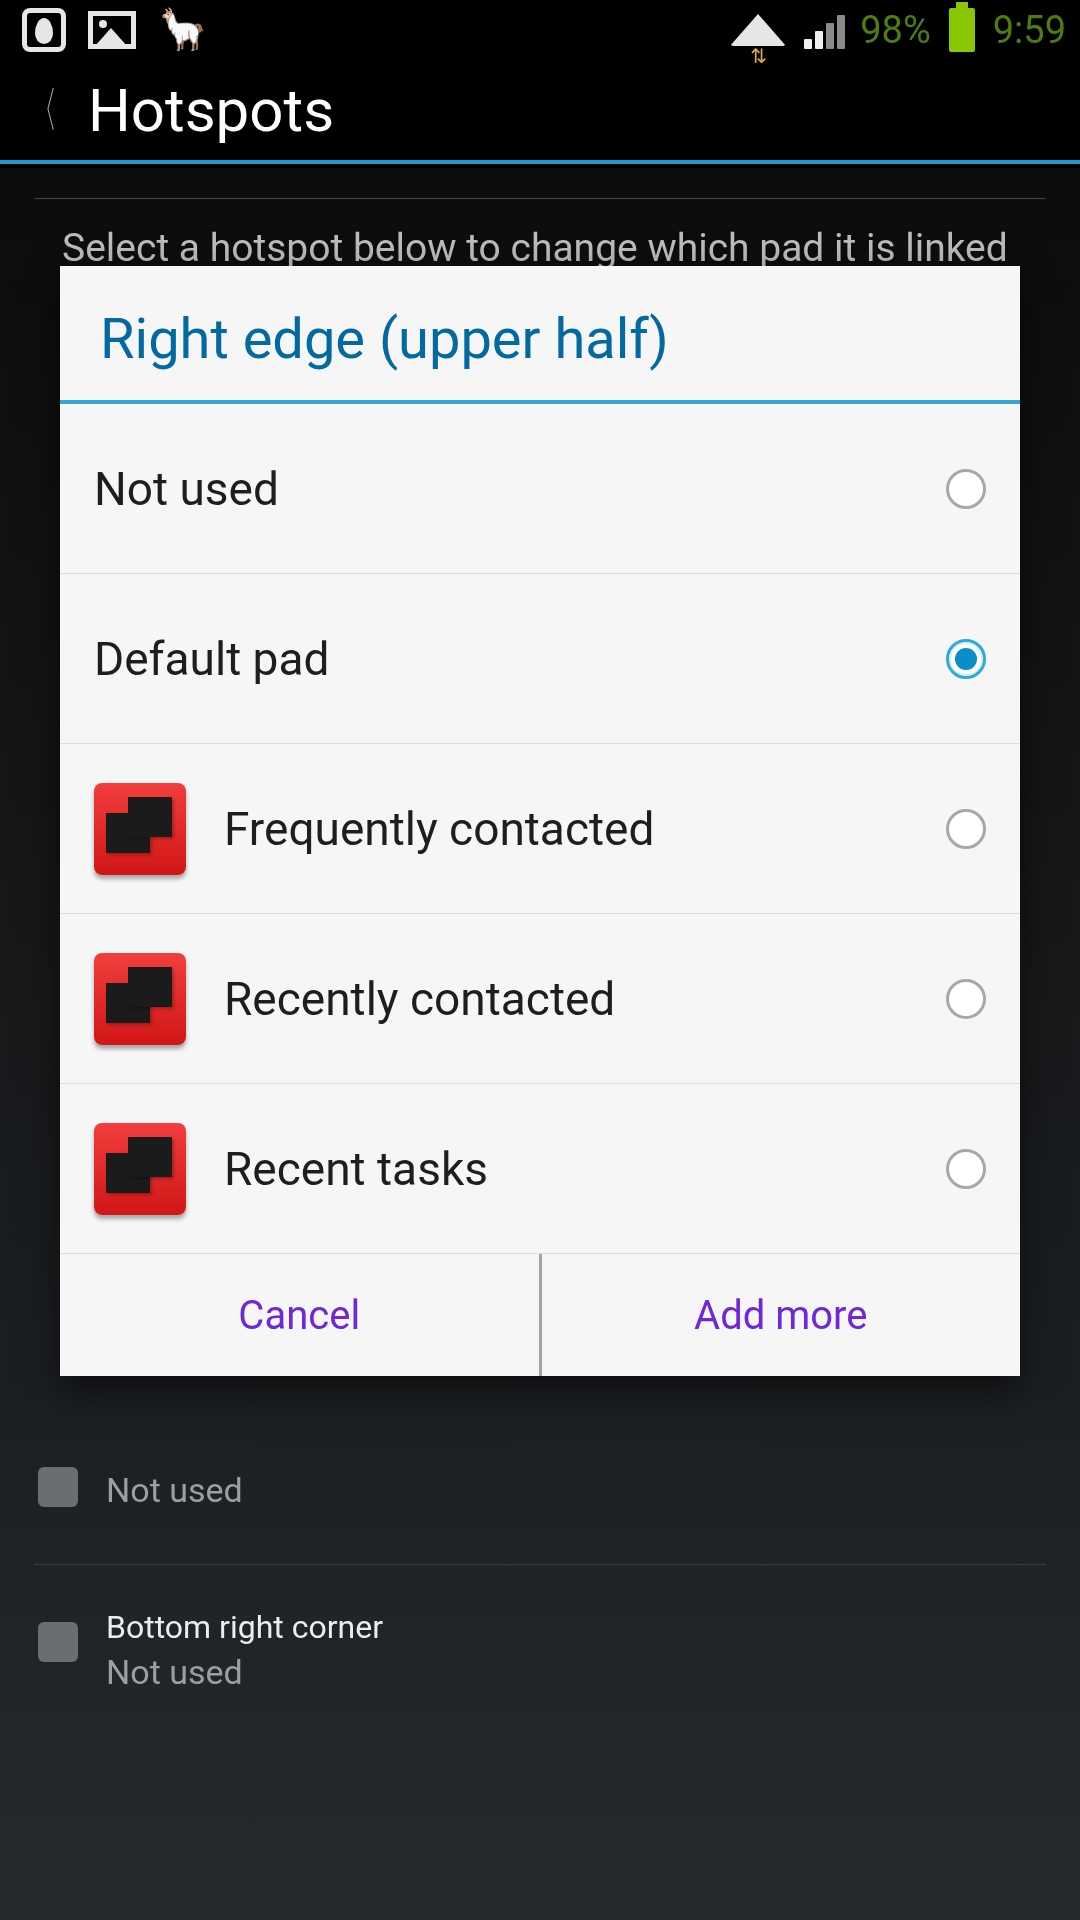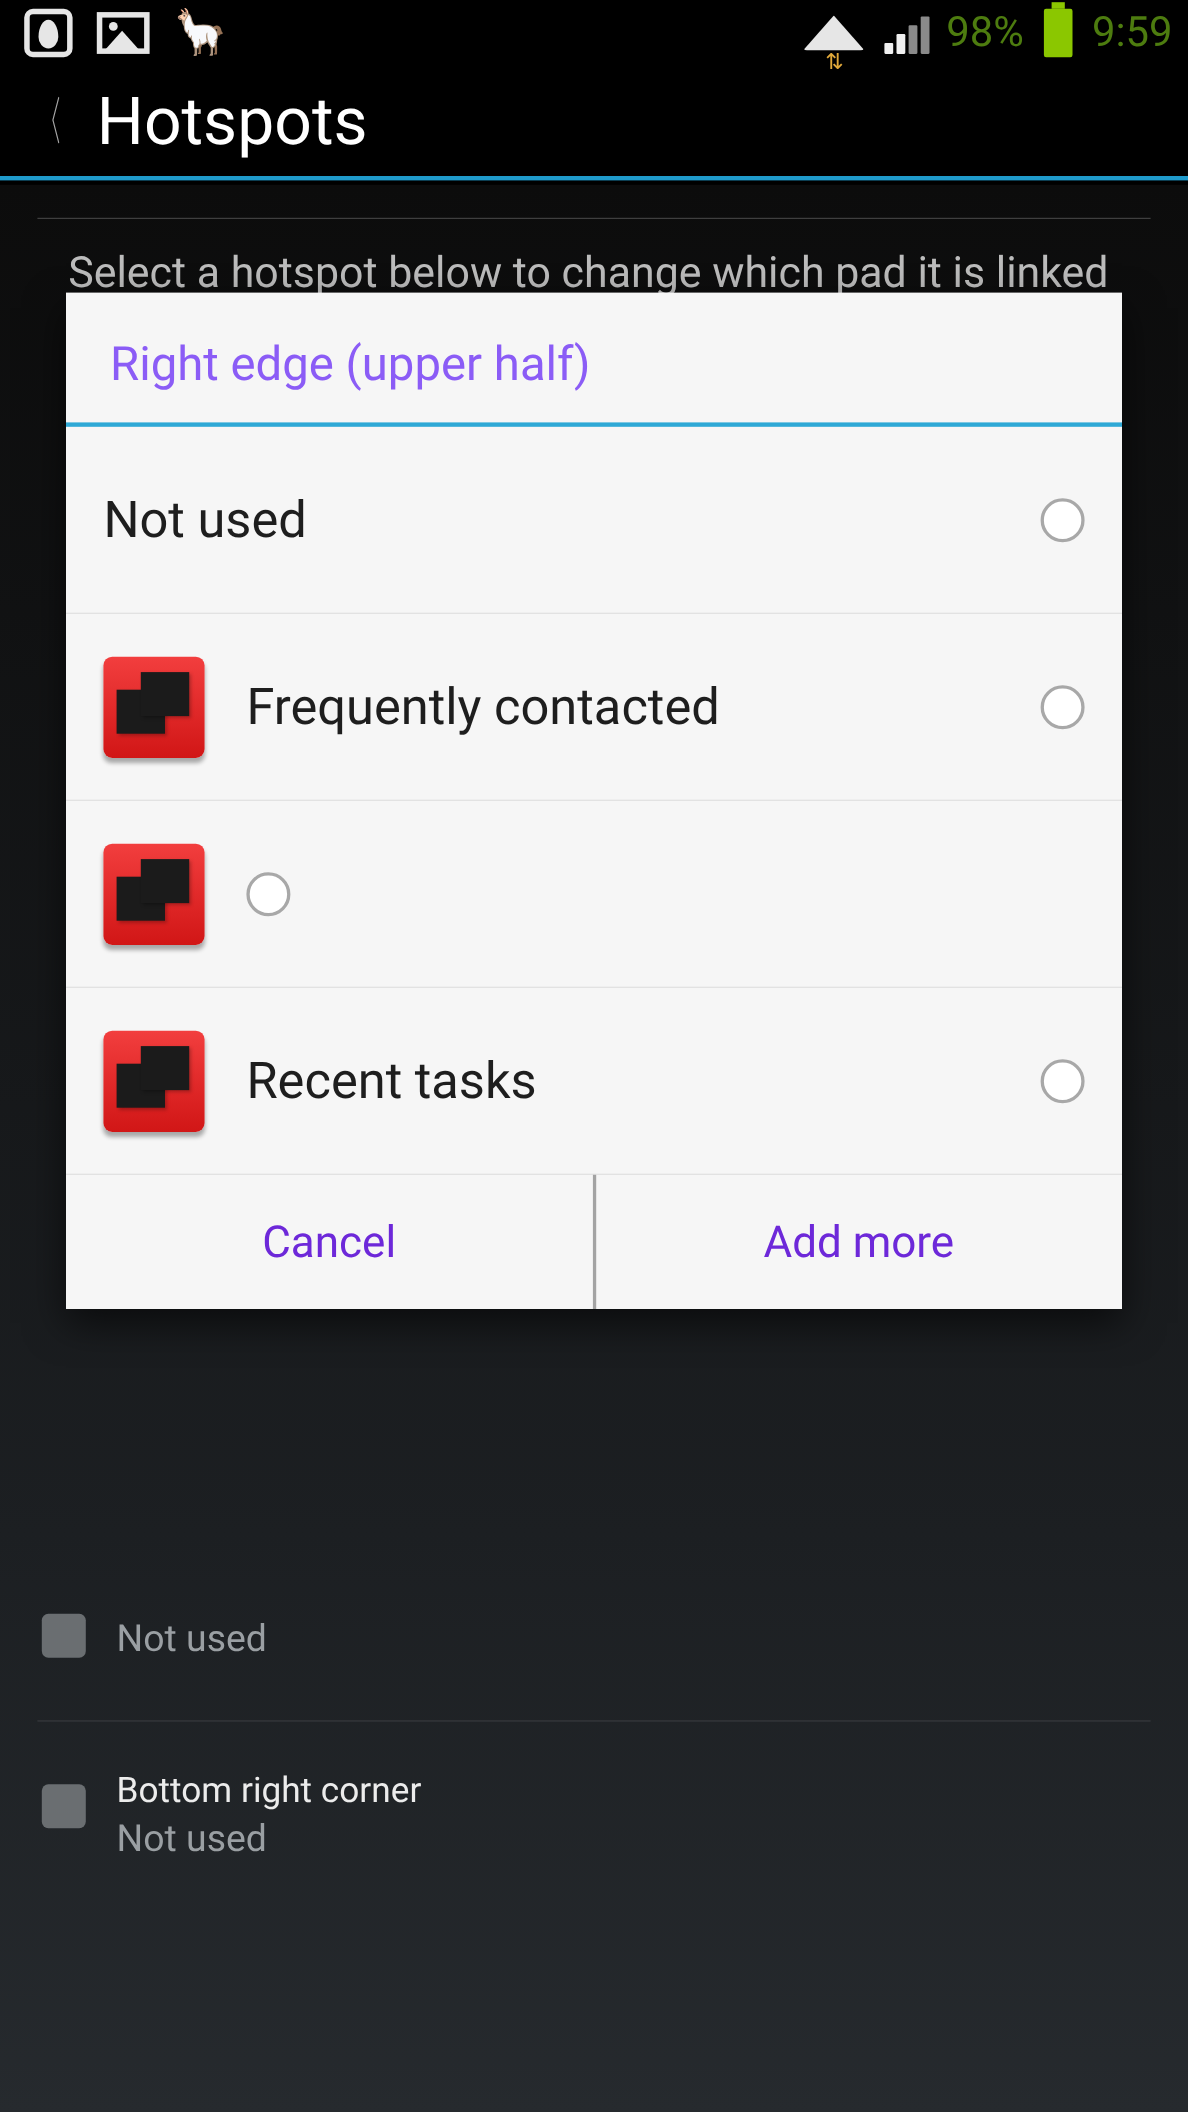--- a/index.html
+++ b/index.html
@@ -120,22 +120,22 @@
   .scrim {
     position: absolute; inset:0;
   }
   .dialog {
     position:absolute; left:60px; right:60px; top:266px;
     background:#f6f6f6;
     box-shadow: 0 14px 34px rgba(0,0,0,.6);
   }
   .dlg-header {
     padding: 40px 40px 28px;
-    font-size: 43px;
-    color:#8b5cf6;
+    font-size: 56px;
+    color:#0369a1;
     border-bottom: 4px solid #2fa9d6;
     font-weight:400;
   }
   .dlg-list {}
   .dlg-item {
     display:flex; align-items:center;
     padding: 0 34px;
     height: 170px;
     border-bottom: 1px solid #dcdcdc;
     gap: 38px;
@@ -230,26 +230,31 @@
 <div class="scrim"></div>
 
 <div class="dialog">
   <div class="dlg-header">Right edge (upper half)</div>
   <div class="dlg-list" id="dlg-list">
       <div class="dlg-item">
         <span class="dlg-label">Not used</span>
         <span class="radio"></span>
       </div>
       <div class="dlg-item">
+        <span class="dlg-label">Default pad</span>
+        <span class="radio checked"></span>
+      </div>
+      <div class="dlg-item">
         <span class="app-icon"></span>
         <span class="dlg-label">Frequently contacted</span>
         <span class="radio"></span>
       </div>
       <div class="dlg-item">
         <span class="app-icon"></span>
+        <span class="dlg-label">Recently contacted</span>
         <span class="radio"></span>
       </div>
       <div class="dlg-item">
         <span class="app-icon"></span>
         <span class="dlg-label">Recent tasks</span>
         <span class="radio"></span>
       </div>
     </div>
   <div class="dlg-buttons">
     <div class="dlg-btn">Cancel</div>

